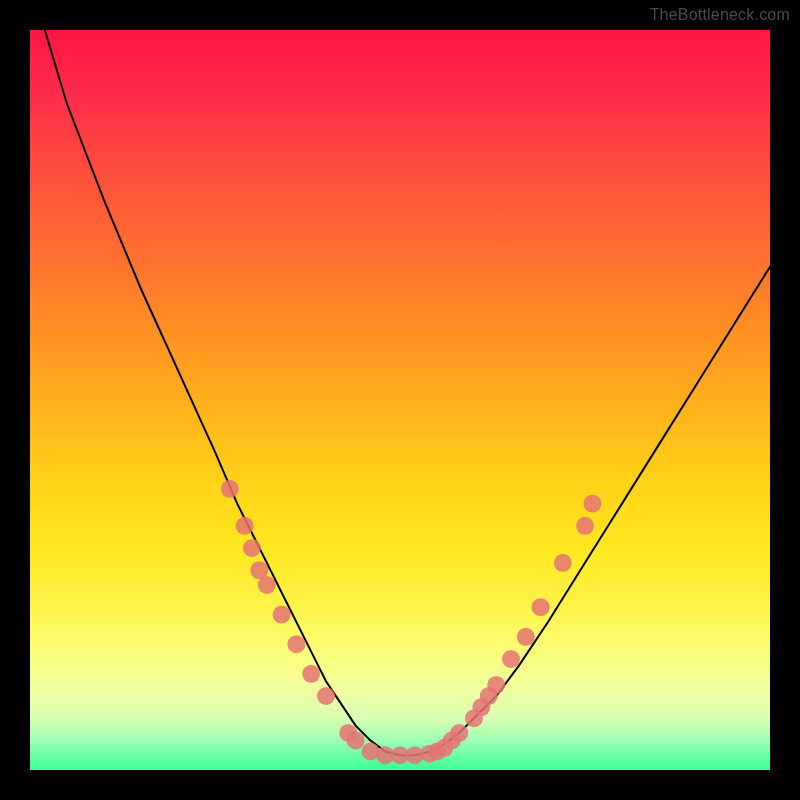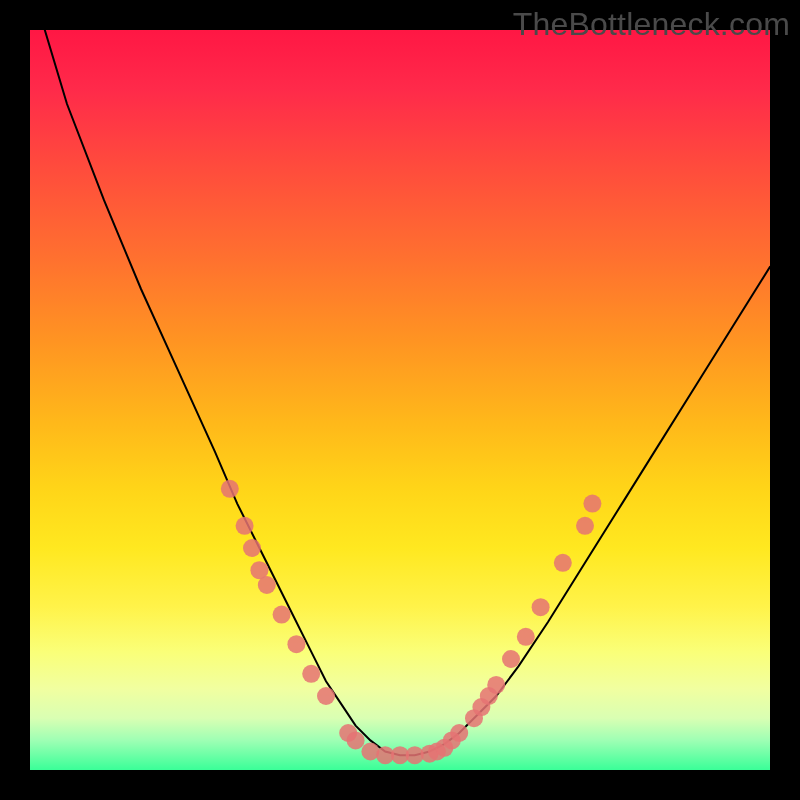--- a/index.html
+++ b/index.html
@@ -46,21 +46,21 @@
     left: 0;
     top: 0;
     width: 740px;
     height: 740px;
   }
   .watermark {
     position: absolute;
     top: 6px;
     right: 10px;
     color: #4a4a4a;
-    font-size: 32px;
+    font-size: 16px;
     font-weight: 500;
     letter-spacing: 0.2px;
     font-family: Arial, Helvetica, sans-serif;
   }
 </style>
 </head>
 <body>
 
 <div class="frame">
   <div class="plot-area">

